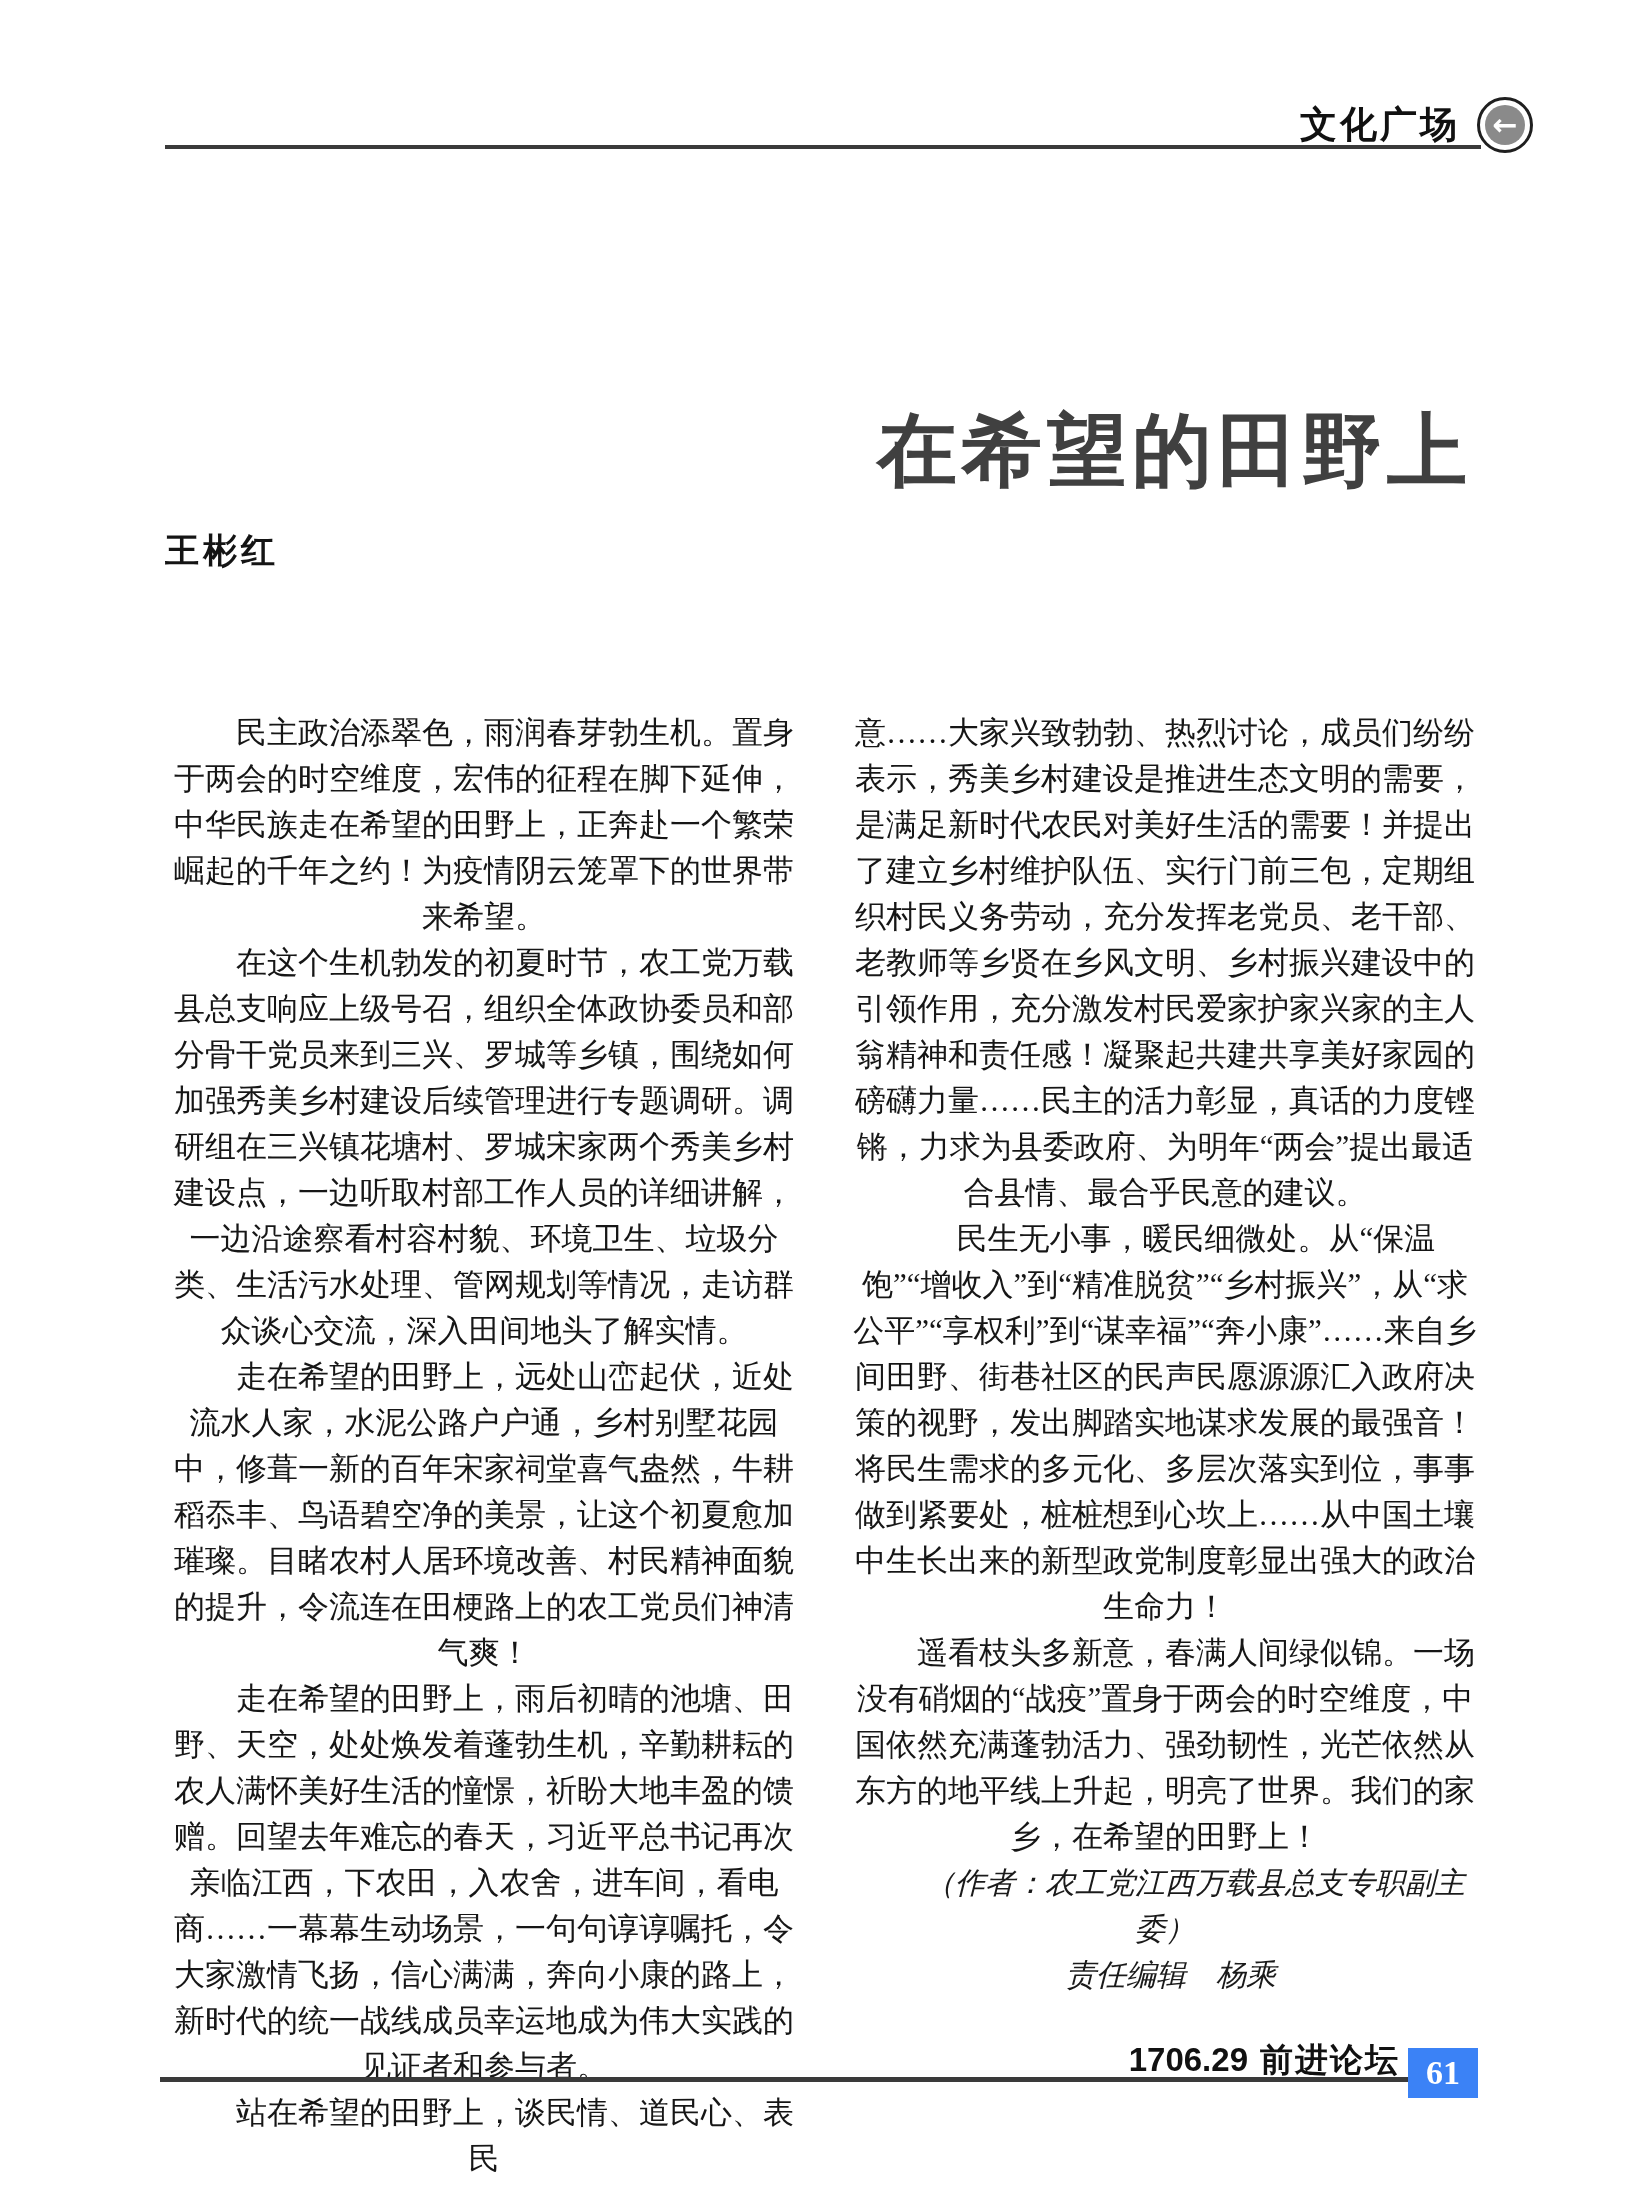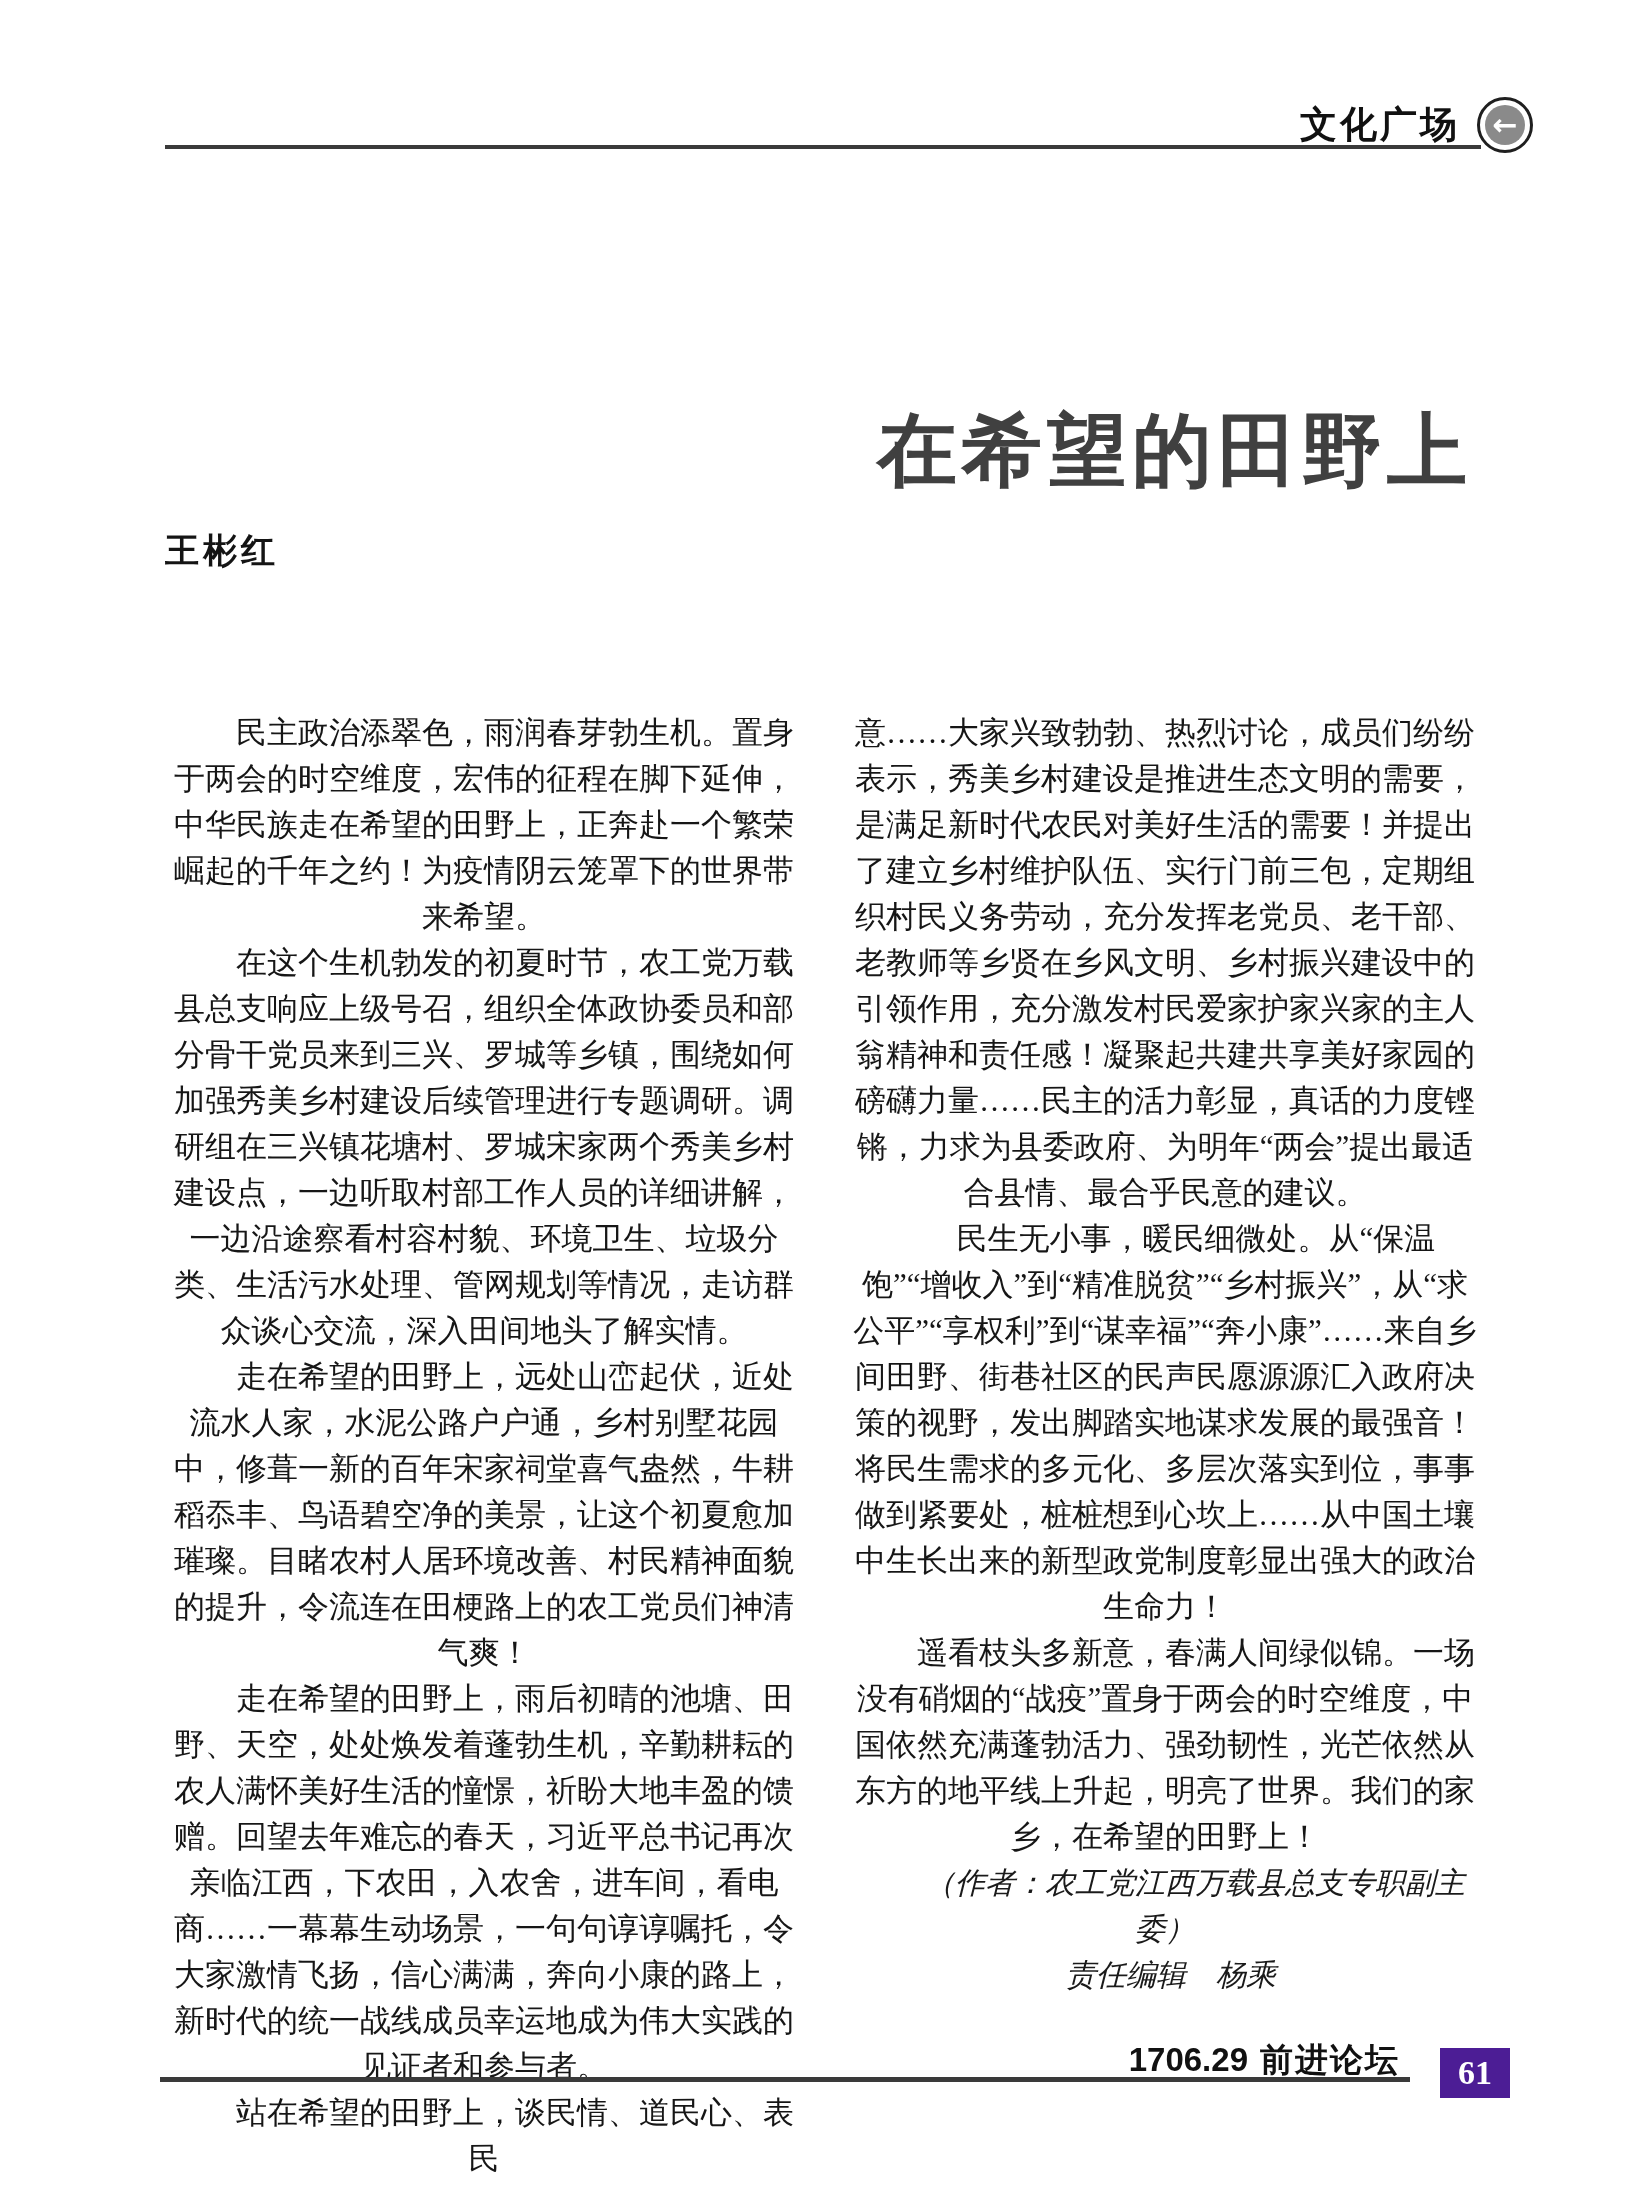--- a/index.html
+++ b/index.html
@@ -95,23 +95,23 @@
     width:1250px; height:5px; background:#3a3a3a;
   }
   .footer-text {
     position:absolute; top:2038px; right:232px;
     font-family:"Liberation Sans", sans-serif;
     font-weight:bold; font-size:33px; color:#111;
     white-space:nowrap;
   }
   .footer-text .journal { margin-left:12px; letter-spacing:2px; }
   .page-badge {
-    position:absolute; left:1440px; top:2048px;
+    position:absolute; left:1408px; top:2048px;
     width:70px; height:50px;
-    background:#4c1d95;
+    background:#3b82f6;
     color:#ffffff;
     text-align:center; line-height:50px;
     font-family:"Liberation Serif", serif;
     font-weight:bold; font-size:34px;
   }
 </style>
 </head>
 <body>
 
 <div class="page">

